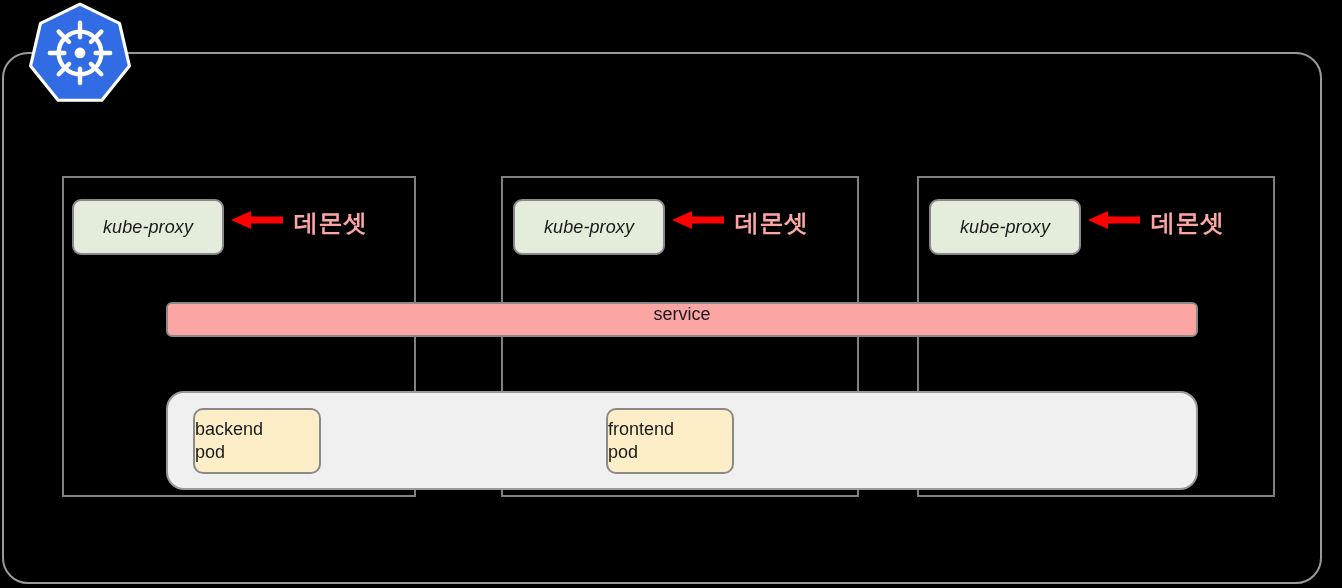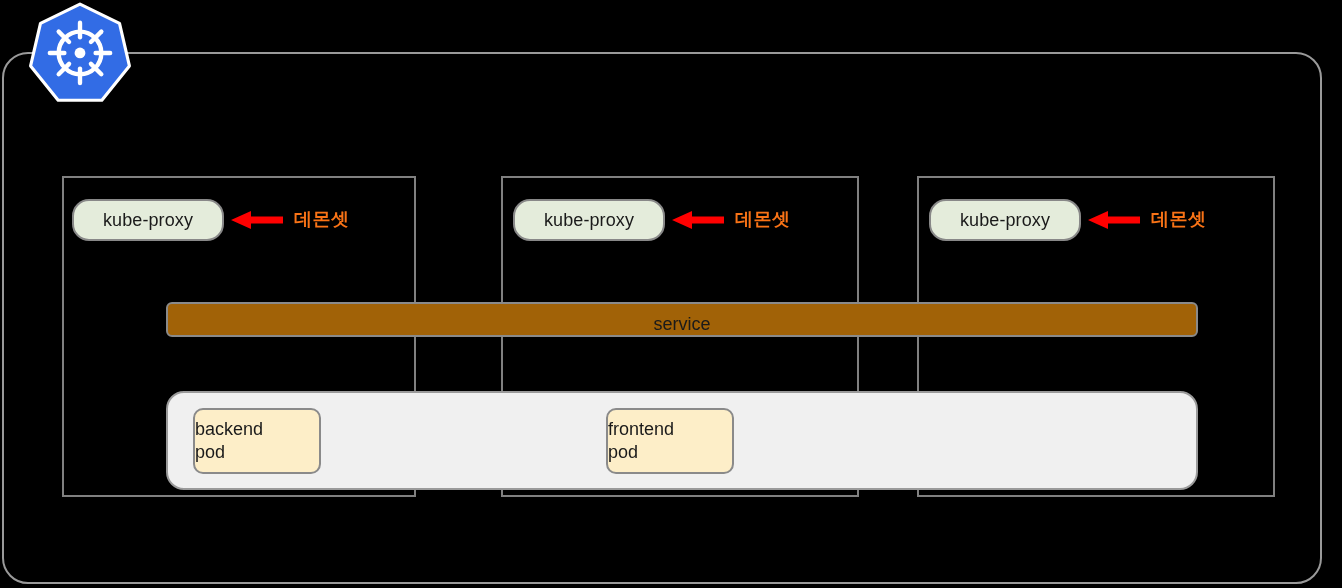--- a/index.html
+++ b/index.html
@@ -52,74 +52,75 @@
   }
   #node-1 { left: 62px;  width: 354px; }
   #node-2 { left: 501px; width: 358px; }
   #node-3 { left: 917px; width: 358px; }
 
   
   .kube-proxy {
     position: absolute;
     top: 199px;
     width: 152px;
-    height: 42px;
+    height: 56px;
     background: #e4ecdb;
     border: 2px solid #888888;
-    border-radius: 17px;
+    border-radius: 9px;
     box-sizing: border-box;
     display: flex;
     align-items: center;
     justify-content: center;
     font-size: 18px;
     color: #1a1a1a;
     letter-spacing: 0.1px;
+    font-style: italic;
   }
   #kube-proxy-1 { left: 72px; }
   #kube-proxy-2 { left: 513px; }
   #kube-proxy-3 { left: 929px; }
 
   
   .ds-arrow {
     position: absolute;
     top: 211px;
     width: 52px;
     height: 18px;
   }
   .ds-arrow svg { display: block; width: 52px; height: 18px; }
   #ds-arrow-1 { left: 231px; }
   #ds-arrow-2 { left: 672px; }
   #ds-arrow-3 { left: 1088px; }
 
   .ds-label {
     position: absolute;
     top: 207px;
-    font-size: 18px;
+    font-size: 24px;
     font-weight: bold;
-    color: #f97316;
+    color: #fca5a5;
     white-space: nowrap;
     letter-spacing: 0.5px;
   }
   #ds-label-1 { left: 294px; }
   #ds-label-2 { left: 735px; }
   #ds-label-3 { left: 1151px; }
 
   
   .service-bar {
     position: absolute;
     left: 166px;
     top: 302px;
     width: 1032px;
     height: 35px;
-    background: #a16207;
+    background: #fca5a5;
     border: 2px solid #8a8a8a;
     border-radius: 6px;
     box-sizing: border-box;
     display: flex;
-    align-items: flex-end;
+    align-items: flex-start;
     justify-content: center;
     font-size: 18px;
     color: #1a1a1a;
   }
 
   
   .pods-bar {
     position: absolute;
     left: 166px;
     top: 391px;

